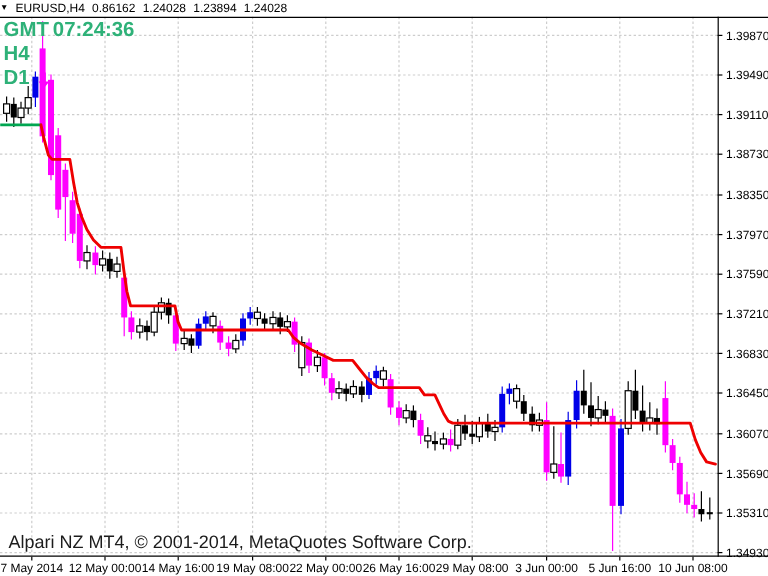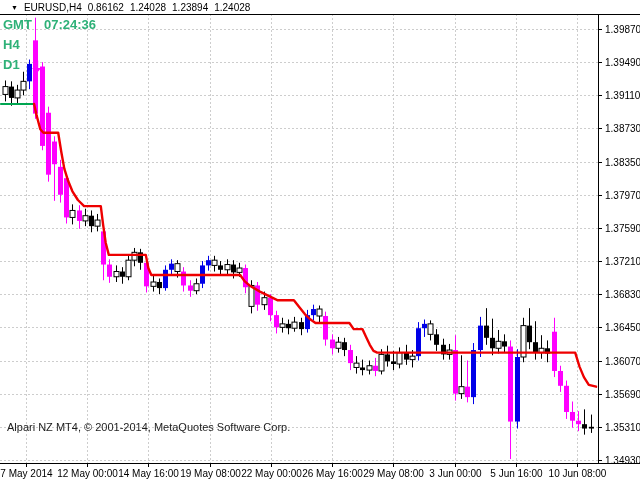--- a/index.html
+++ b/index.html
@@ -5,37 +5,37 @@
   html,body{margin:0;padding:0;background:#ffffff;}
   #screen{
     position:relative;width:640px;height:480px;overflow:hidden;
     background:#ffffff;font-family:"Liberation Sans",sans-serif;
     -webkit-font-smoothing:antialiased;
   }
   
   #titlebar{
     position:absolute;left:0;top:0;width:640px;height:14px;
     background:#ffffff;display:flex;align-items:center;gap:6px;
-    font-size:10px;color:#000;white-space:nowrap;padding-left:11px;box-sizing:border-box;
+    font-size:10px;color:#000;white-space:nowrap;padding-left:0;box-sizing:border-box;
   }
   #titlebar .tri{font-size:7px;line-height:1;transform:translateY(-0.5px);}
   #titlebar .sym{font-weight:bold;font-weight:normal;}
   
   #chart-svg{position:absolute;left:0;top:0;}
   
   #countdown{
     position:absolute;left:3px;top:15px;z-index:5;
-    font-size:13px;font-weight:bold;line-height:20px;white-space:nowrap;
+    font-size:17px;font-weight:bold;line-height:20px;white-space:nowrap;
   }
   #countdown .row{display:flex;}
   #countdown .tf{display:inline-block;min-width:41px;}
   
   #watermark{
-    position:absolute;left:7px;top:421px;z-index:4;
-    font-size:11px;color:#1c1c1c;white-space:nowrap;
+    position:absolute;left:7px;top:444px;z-index:4;
+    font-size:15px;color:#1c1c1c;white-space:nowrap;
   }
 </style>
 </head>
 <body>
 
 <div id="screen">
 
   <div id="titlebar">
     <span class="tri">▼</span>
     <span class="sym">EURUSD,H4</span>

